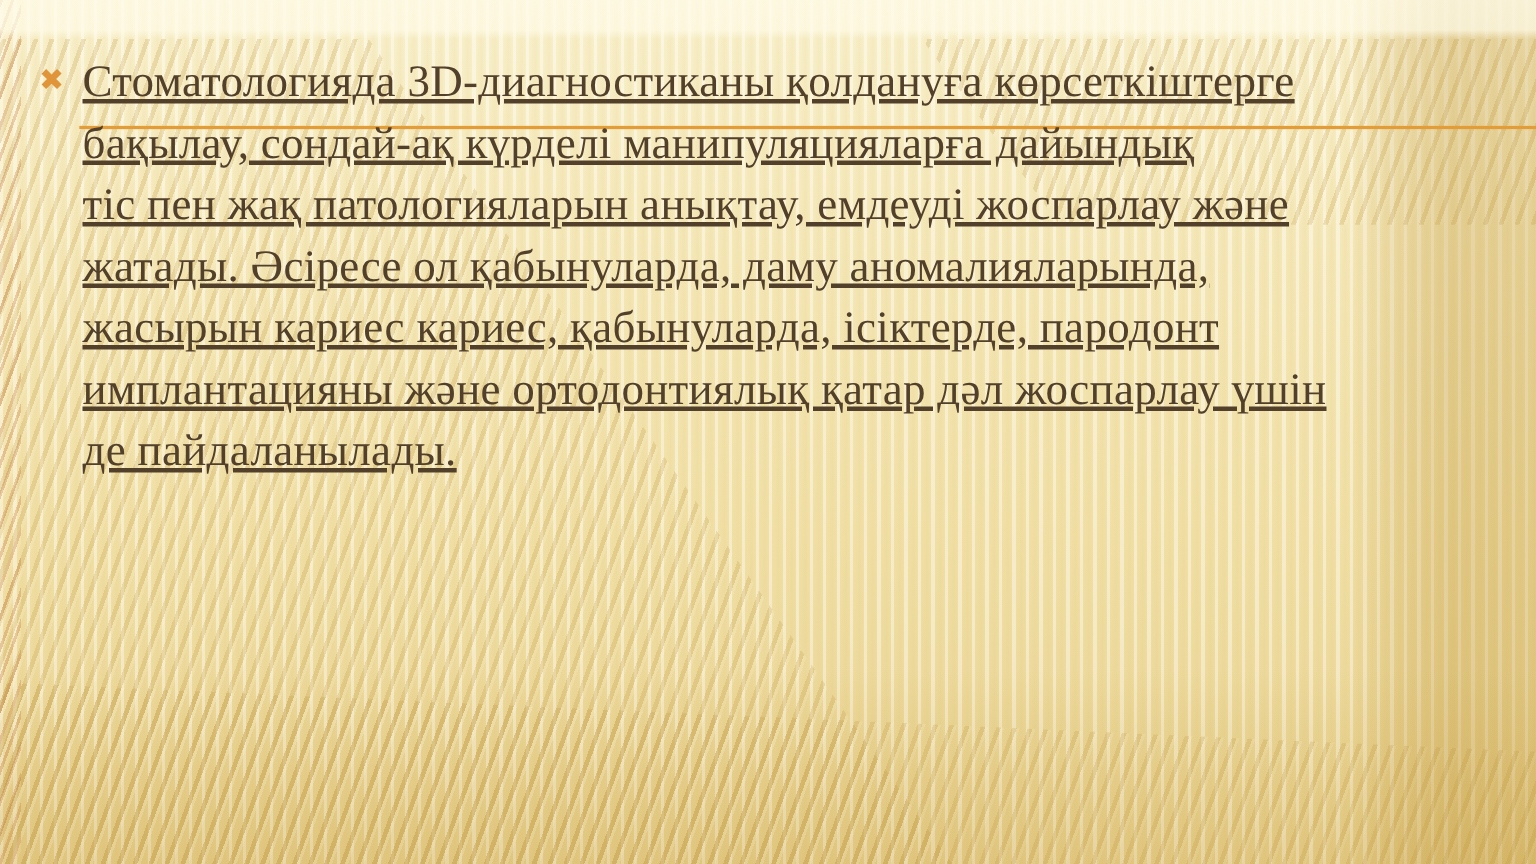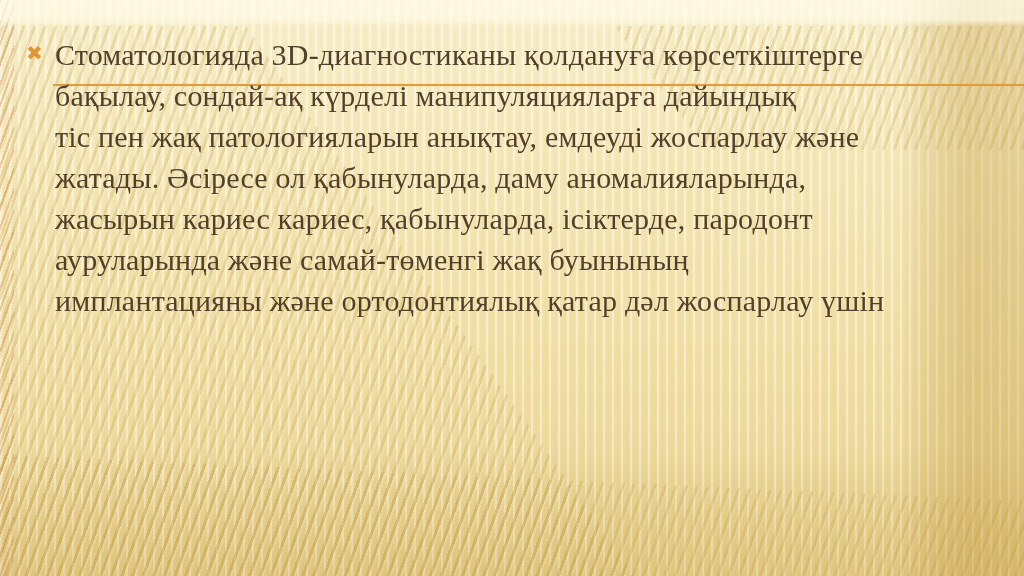--- a/index.html
+++ b/index.html
@@ -74,20 +74,21 @@
     font-family:"DejaVu Sans", sans-serif; font-weight:bold;
     font-size:20px; line-height:20px; color:#e0953a;
   }
 
   
   .body-text {
     position:absolute; left:55px; top:34px; width:940px;
     font-family:"Liberation Serif", serif;
     font-size:30px; line-height:41px; color:#52402b;
     letter-spacing:0.2px;
+    text-decoration:underline;
   }
   .body-text .line { white-space:nowrap; }
 </style>
 </head>
 <body>
 
 <div class="slide">
 
   <div class="stripes-vertical"></div>
   <div class="diag diag-left"></div>
@@ -101,17 +102,17 @@
   <div class="accent-rule"></div>
 
   <span class="bullet">✖</span>
 
   <div class="body-text">
     <div class="line">Стоматологияда 3D-диагностиканы қолдануға көрсеткіштерге</div>
     <div class="line">бақылау, сондай-ақ күрделі манипуляцияларға дайындық</div>
     <div class="line">тіс пен жақ патологияларын анықтау, емдеуді жоспарлау және</div>
     <div class="line">жатады. Әсіресе ол қабынуларда, даму аномалияларында,</div>
     <div class="line">жасырын кариес кариес, қабынуларда, ісіктерде, пародонт</div>
-    <div class="line">ауруларында және самай-төменгі жақ буынының</div>
     <div class="line">имплантацияны және ортодонтиялық қатар дәл жоспарлау үшін</div>
+    <div class="line">де пайдаланылады.</div>
   </div>
 
 </div>
 
 </body></html>

